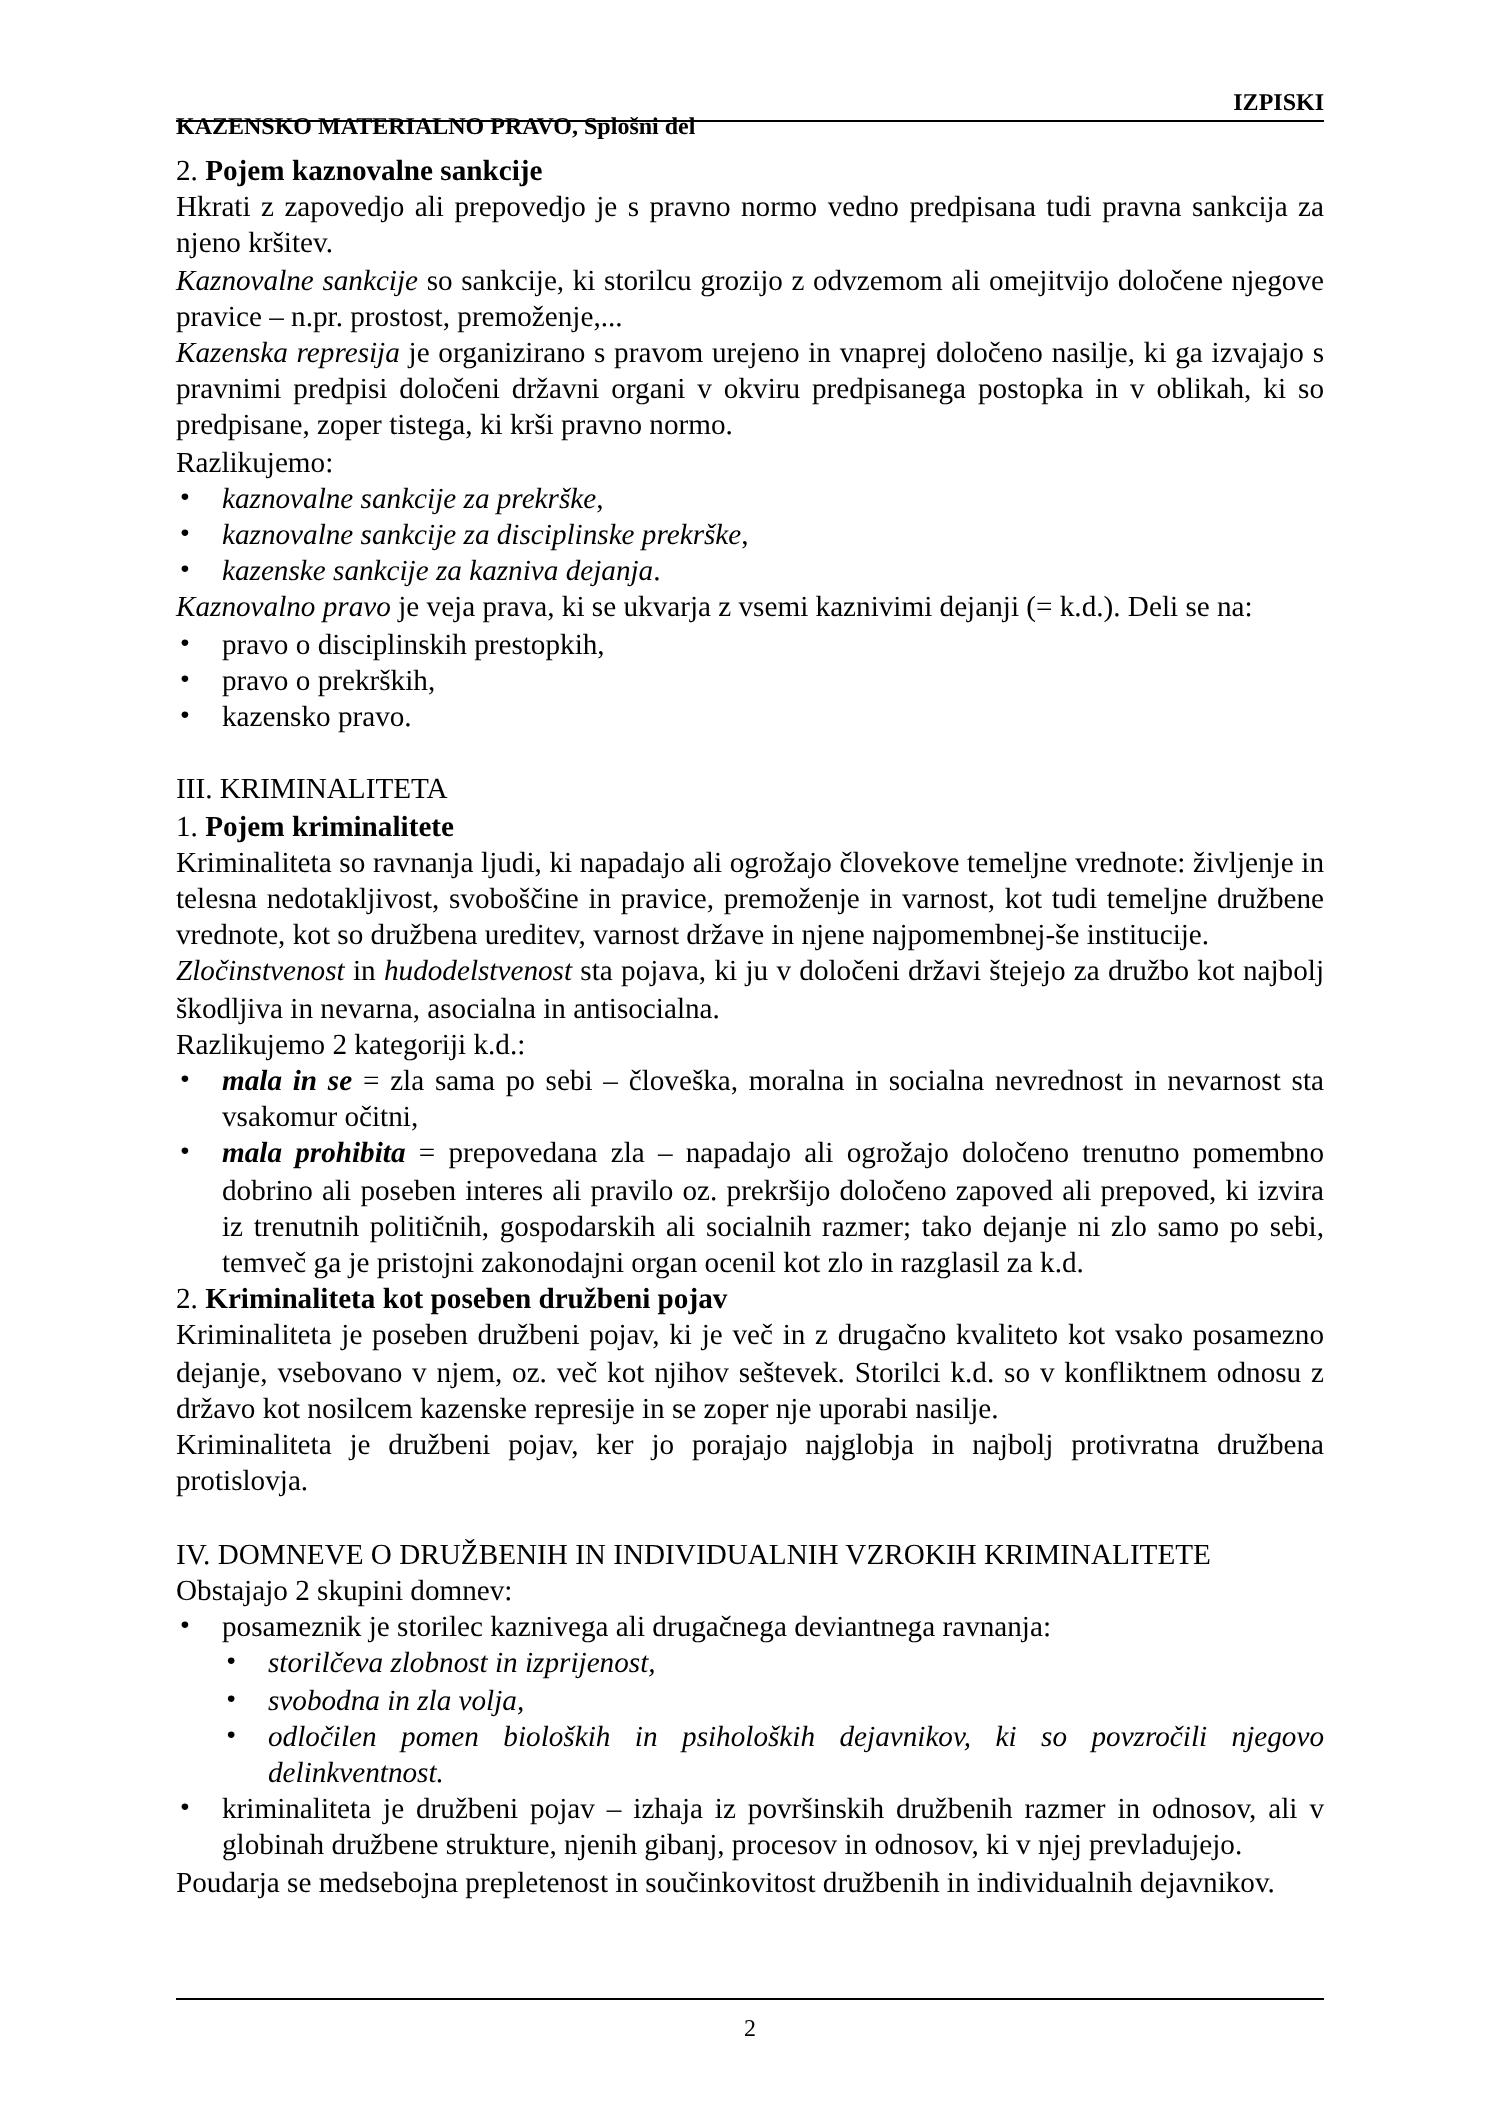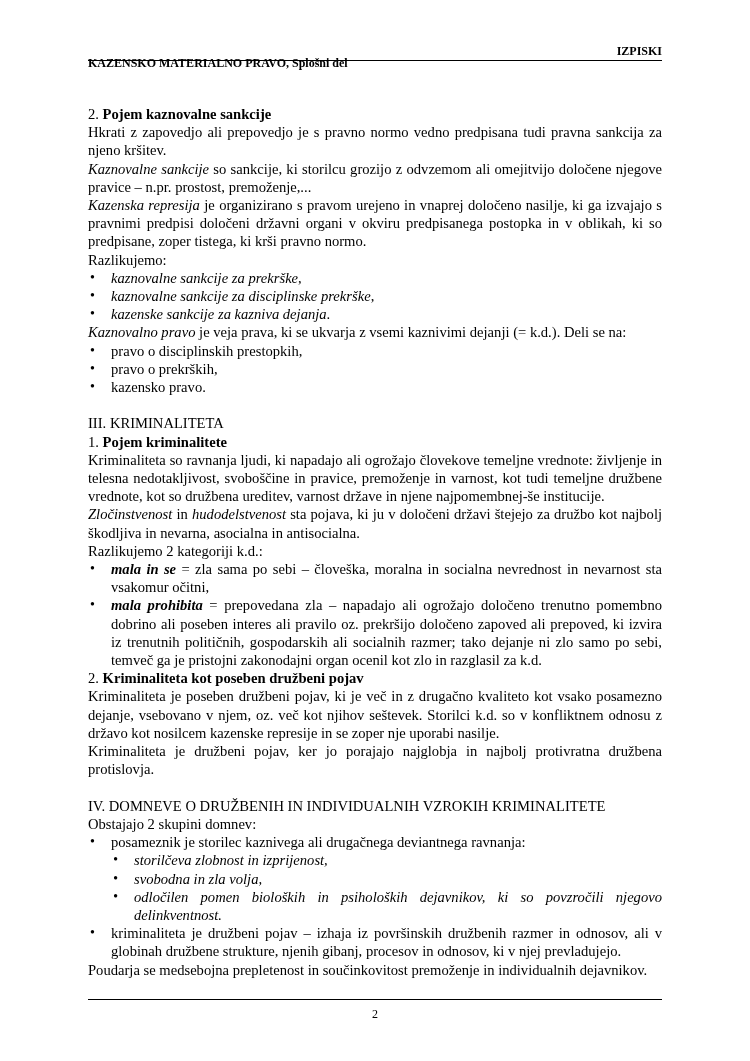--- a/index.html
+++ b/index.html
@@ -2,21 +2,21 @@
 <html><head>
 <meta charset="utf-8">
 <style>
   html, body { margin: 0; padding: 0; background: #ffffff; }
   body { width: 750px; height: 1061px; position: relative; overflow: hidden;
          font-family: "Liberation Serif", serif; color: #000; }
   .header { position: absolute; left: 88px; top: 43px; width: 574px; height: 17px;
             border-bottom: 1.3px solid #000; font-weight: bold; font-size: 12px; }
   .header .left { position: absolute; left: 0; top: 1px; margin-top: 12px; }
   .header .right { position: absolute; right: 0; top: 1px; }
-  .content { position: absolute; left: 88px; top: 105px; width: 574px;
+  .content { position: absolute; left: 88px; top: 77px; width: 574px;
              font-size: 14.6px; line-height: 18.2px; text-align: justify; }
   .content p { margin: 0; }
   .spacer { height: 18.2px; }
   ul { margin: 0; padding: 0; list-style: none; }
   li { position: relative; padding-left: 23px; }
   li::before { content: "\2022"; position: absolute; left: 2px; top: 0; font-size: 14px; }
   ul.sub li { padding-left: 23px; font-style: italic; }
   ul.sub { margin-left: 23px; }
   .footer-rule { position: absolute; left: 88px; top: 999px; width: 574px; border-top: 1.2px solid #000; }
   .page-number { position: absolute; left: 0; width: 750px; top: 1007px; text-align: center; font-size: 12px; }
@@ -72,17 +72,17 @@
   <ul>
     <li><span>posameznik je storilec kaznivega ali drugačnega deviantnega ravnanja:</span>
       <ul class="sub" style="margin-left:0;">
         <li>storilčeva zlobnost in izprijenost,</li>
         <li>svobodna in zla volja,</li>
         <li>odločilen pomen bioloških in psiholoških dejavnikov, ki so povzročili njegovo delinkventnost.</li>
       </ul>
     </li>
     <li>kriminaliteta je družbeni pojav – izhaja iz površinskih družbenih razmer in odnosov, ali v globinah družbene strukture, njenih gibanj, procesov in odnosov, ki v njej prevladujejo.</li>
   </ul>
-  <p>Poudarja se medsebojna prepletenost in součinkovitost premoženje in individualnih dejavnikov.</p>
+  <p>Poudarja se medsebojna prepletenost in součinkovitost družbenih in individualnih dejavnikov.</p>
 </div>
 
 <div class="footer-rule"></div>
 <div class="page-number">2</div>
 
 </body></html>

